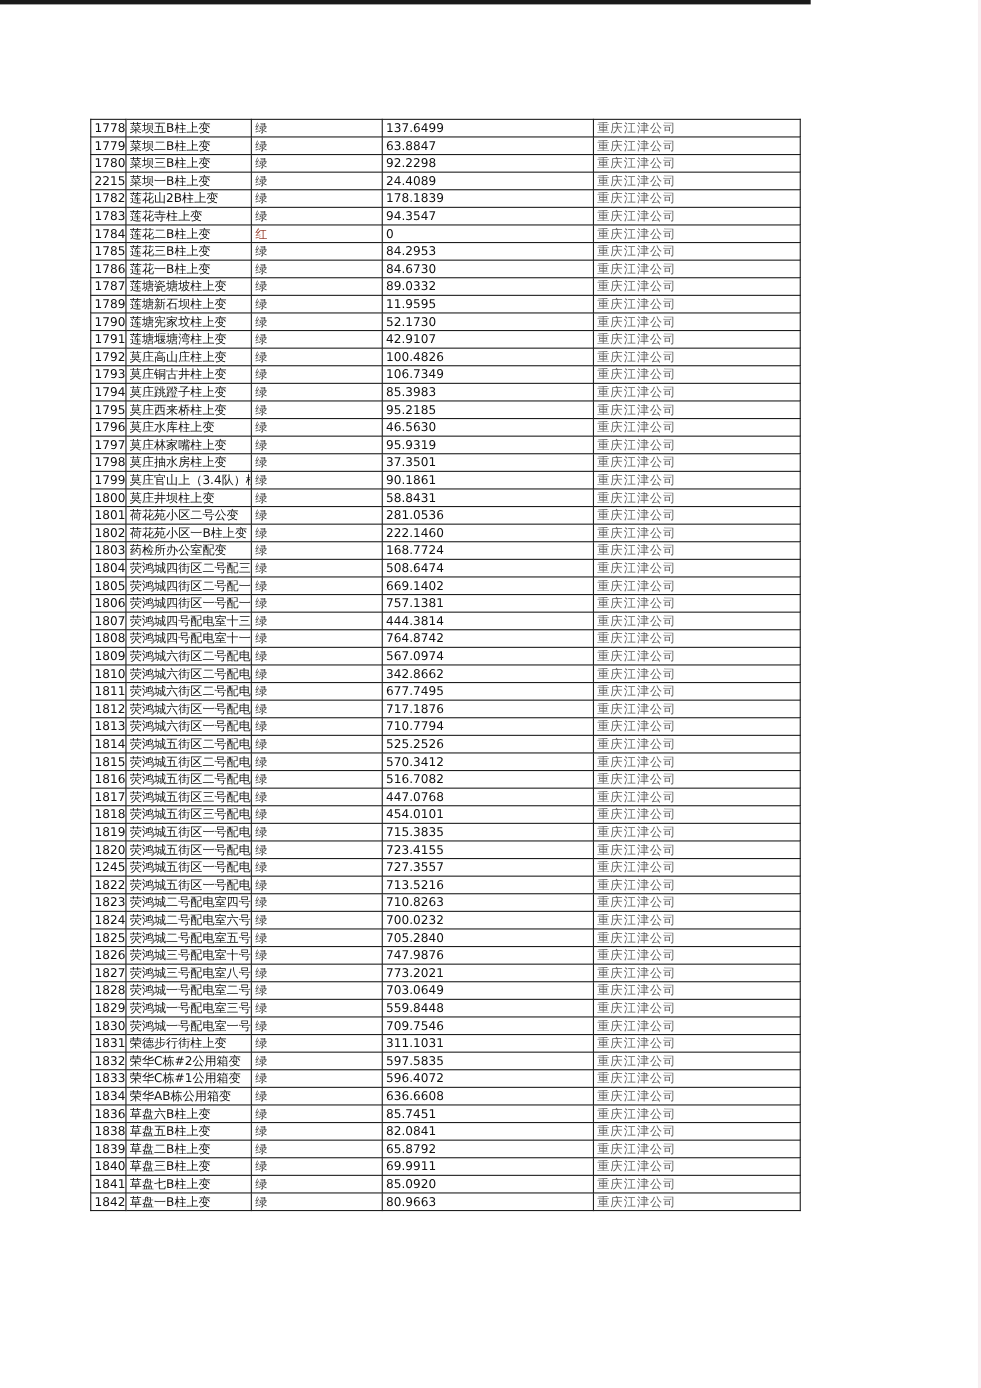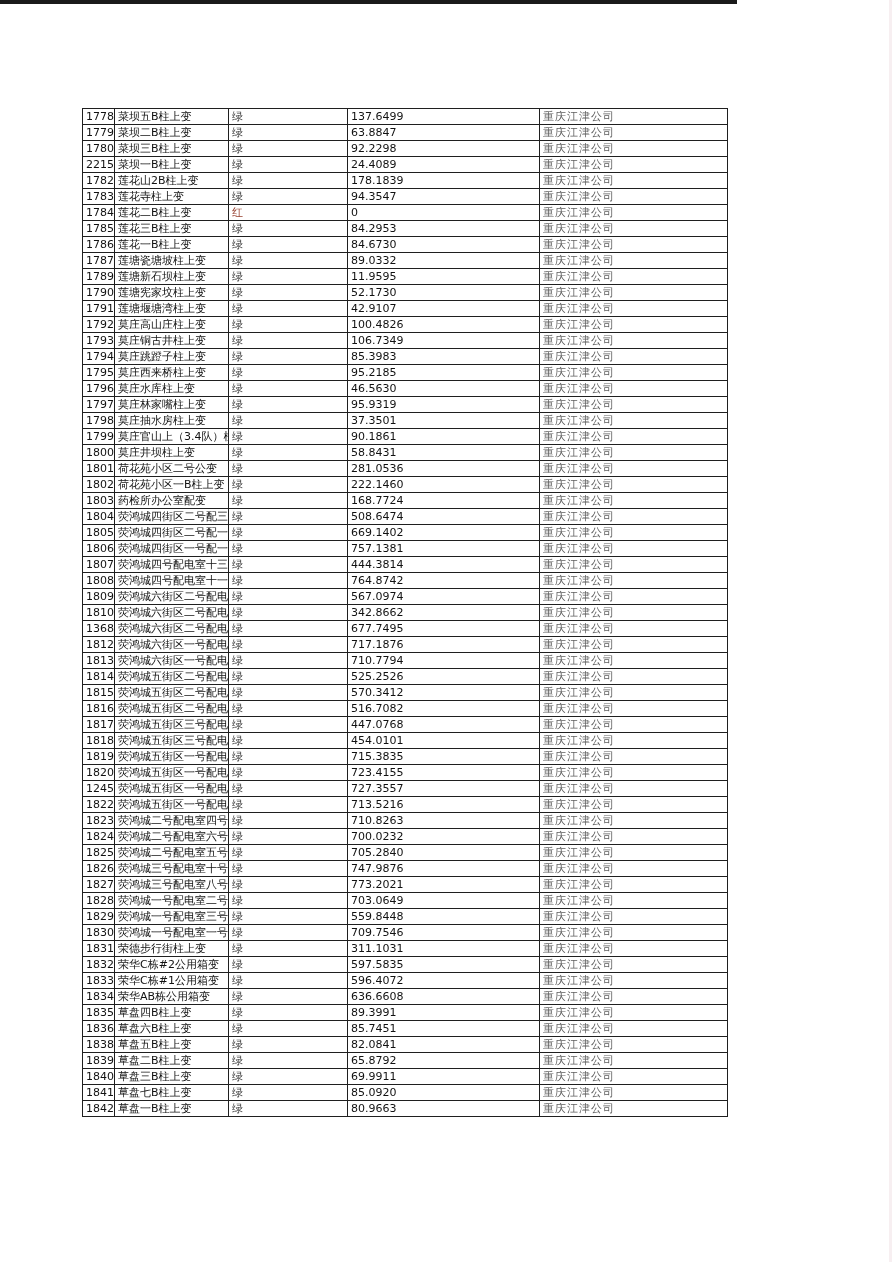--- a/index.html
+++ b/index.html
@@ -287,21 +287,21 @@
           <td class="col-company" style="color: rgb(95, 95, 95);">重庆江津公司</td>
         </tr>
         <tr>
           <td class="col-id">1810</td>
           <td class="col-name">荧鸿城六街区二号配电室三号变</td>
           <td class="col-status" style="color: rgb(51, 51, 51);">绿</td>
           <td class="col-value">342.8662</td>
           <td class="col-company" style="color: rgb(95, 95, 95);">重庆江津公司</td>
         </tr>
         <tr>
-          <td class="col-id">1368</td>
+          <td class="col-id">1811</td>
           <td class="col-name">荧鸿城六街区二号配电室一号变</td>
           <td class="col-status" style="color: rgb(51, 51, 51);">绿</td>
           <td class="col-value">677.7495</td>
           <td class="col-company" style="color: rgb(95, 95, 95);">重庆江津公司</td>
         </tr>
         <tr>
           <td class="col-id">1812</td>
           <td class="col-name">荧鸿城六街区一号配电室二号变</td>
           <td class="col-status" style="color: rgb(51, 51, 51);">绿</td>
           <td class="col-value">717.1876</td>
@@ -452,27 +452,20 @@
           <td class="col-name">荣华C栋#1公用箱变</td>
           <td class="col-status" style="color: rgb(51, 51, 51);">绿</td>
           <td class="col-value">596.4072</td>
           <td class="col-company" style="color: rgb(95, 95, 95);">重庆江津公司</td>
         </tr>
         <tr>
           <td class="col-id">1834</td>
           <td class="col-name">荣华AB栋公用箱变</td>
           <td class="col-status" style="color: rgb(51, 51, 51);">绿</td>
           <td class="col-value">636.6608</td>
-          <td class="col-company" style="color: rgb(95, 95, 95);">重庆江津公司</td>
-        </tr>
-        <tr>
-          <td class="col-id">1835</td>
-          <td class="col-name">草盘四B柱上变</td>
-          <td class="col-status" style="color: rgb(51, 51, 51);">绿</td>
-          <td class="col-value">89.3991</td>
           <td class="col-company" style="color: rgb(95, 95, 95);">重庆江津公司</td>
         </tr>
         <tr>
           <td class="col-id">1836</td>
           <td class="col-name">草盘六B柱上变</td>
           <td class="col-status" style="color: rgb(51, 51, 51);">绿</td>
           <td class="col-value">85.7451</td>
           <td class="col-company" style="color: rgb(95, 95, 95);">重庆江津公司</td>
         </tr>
         <tr>

